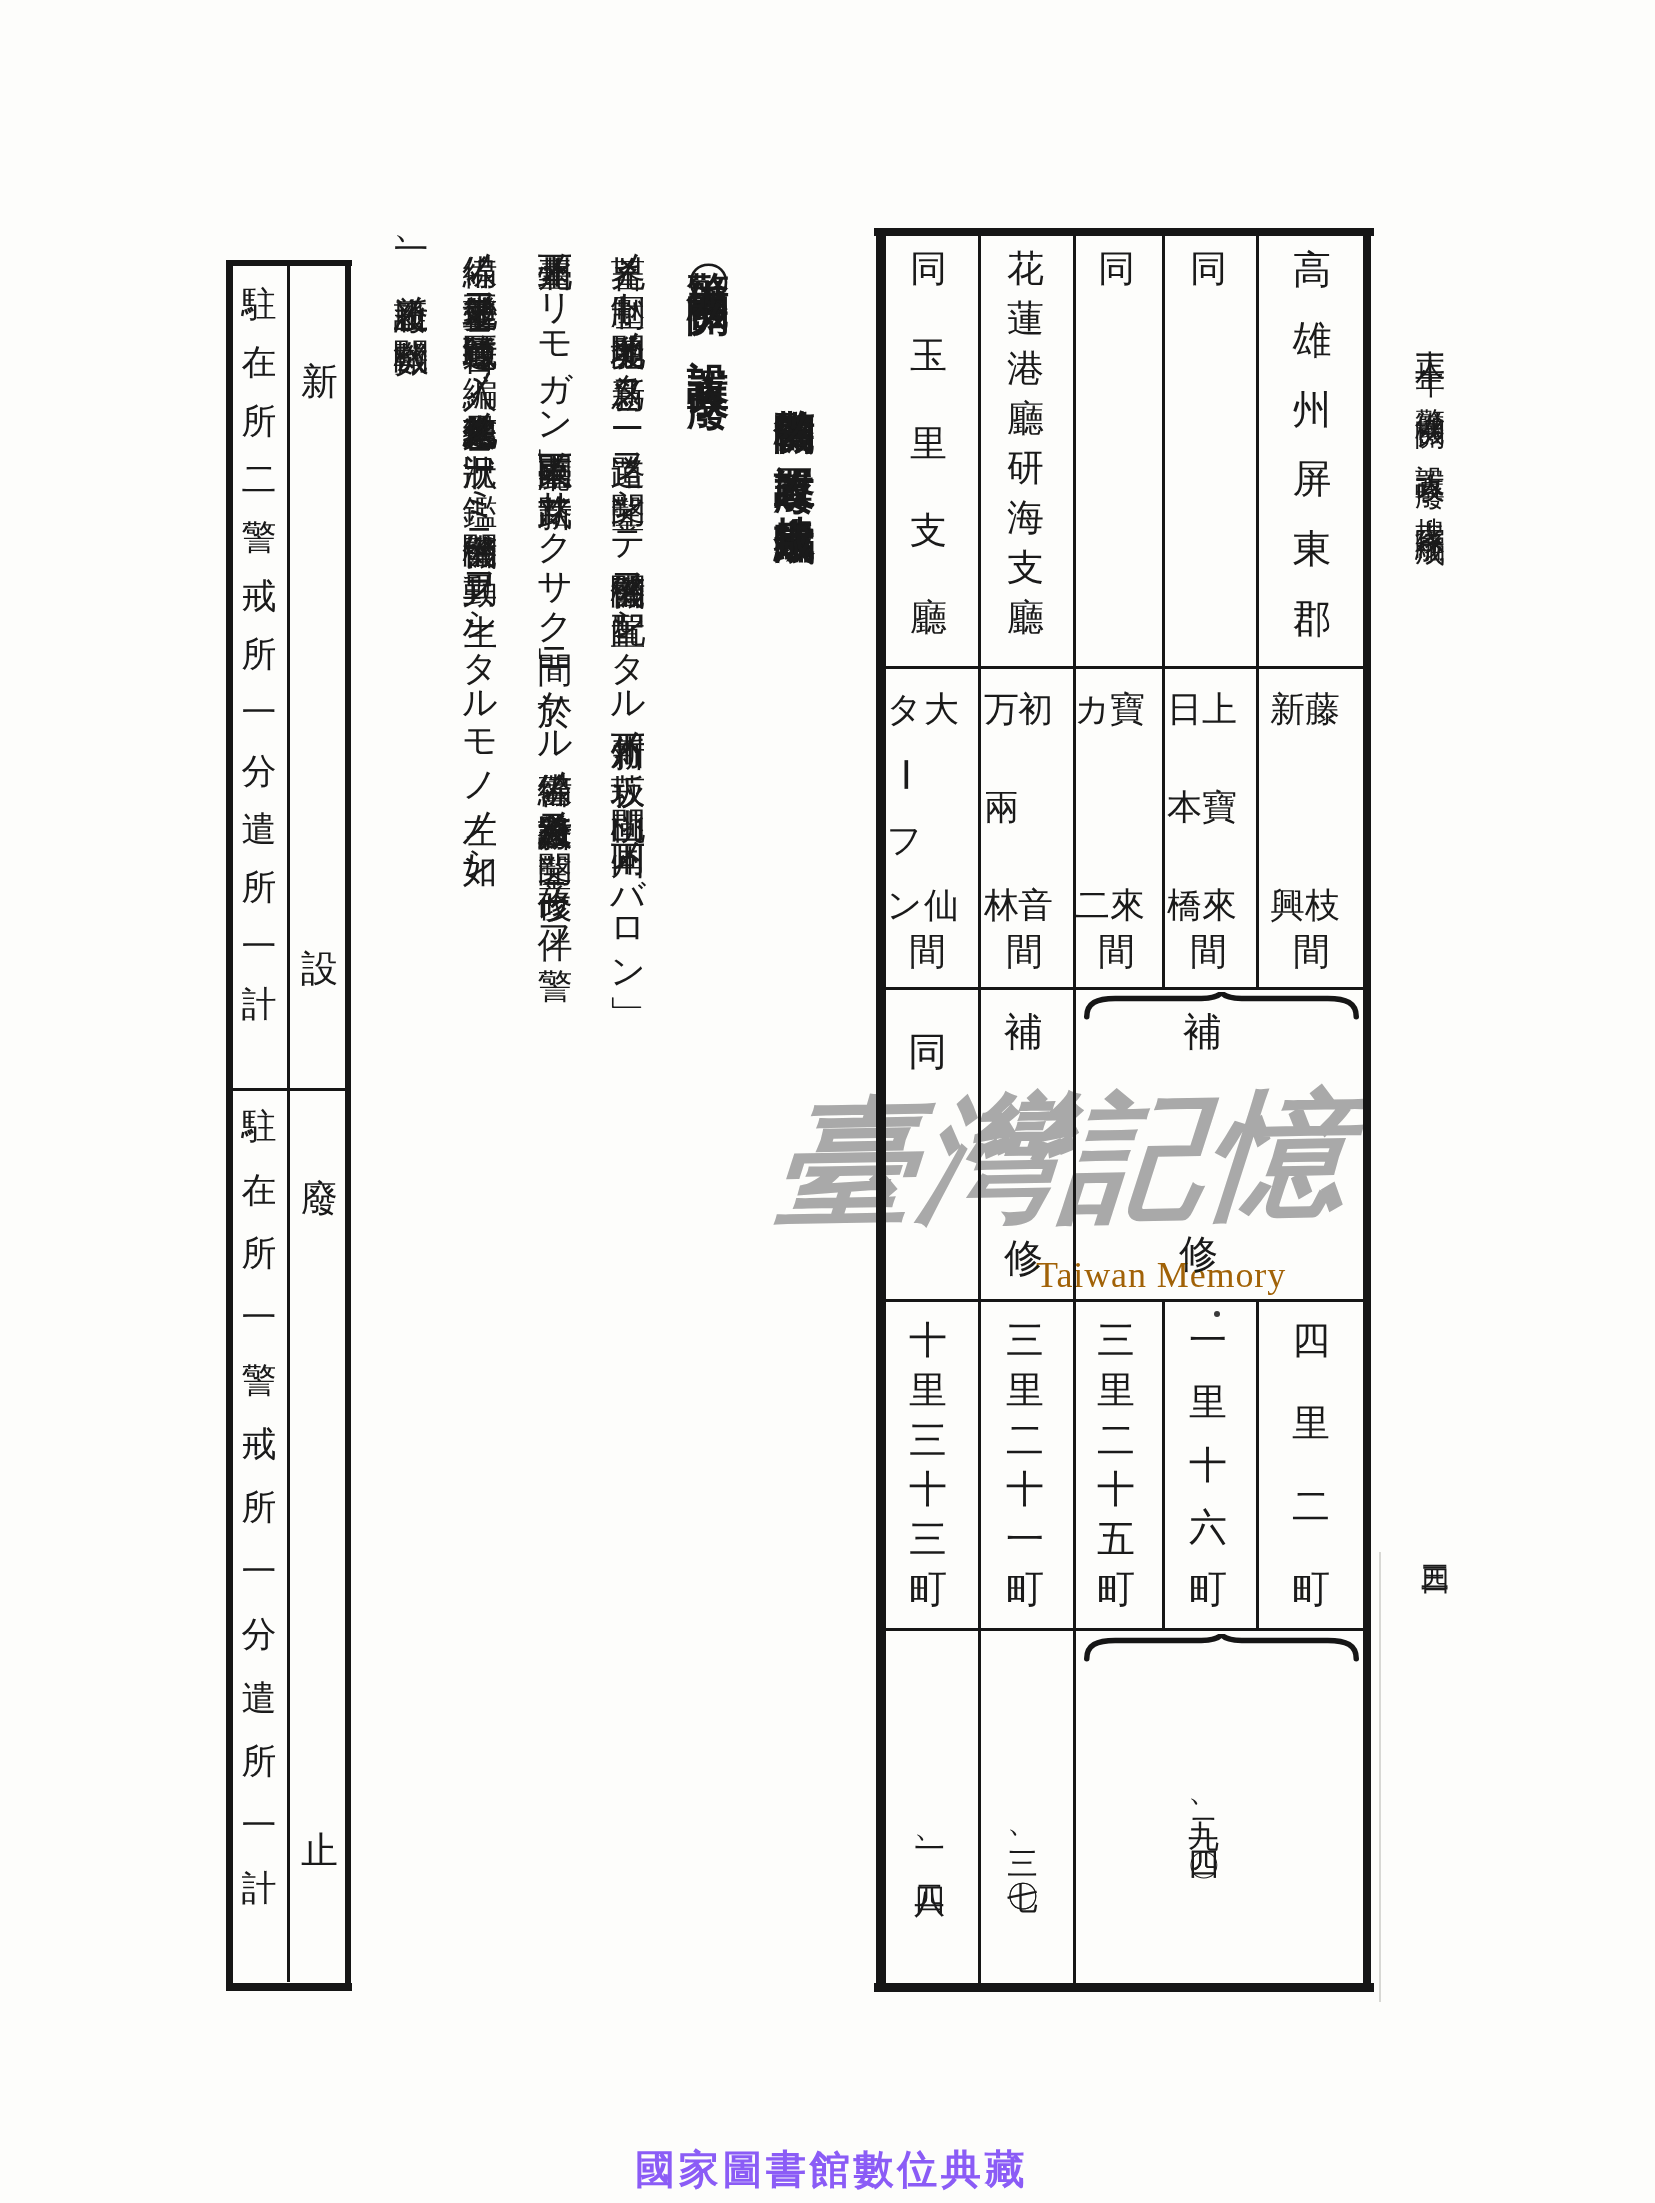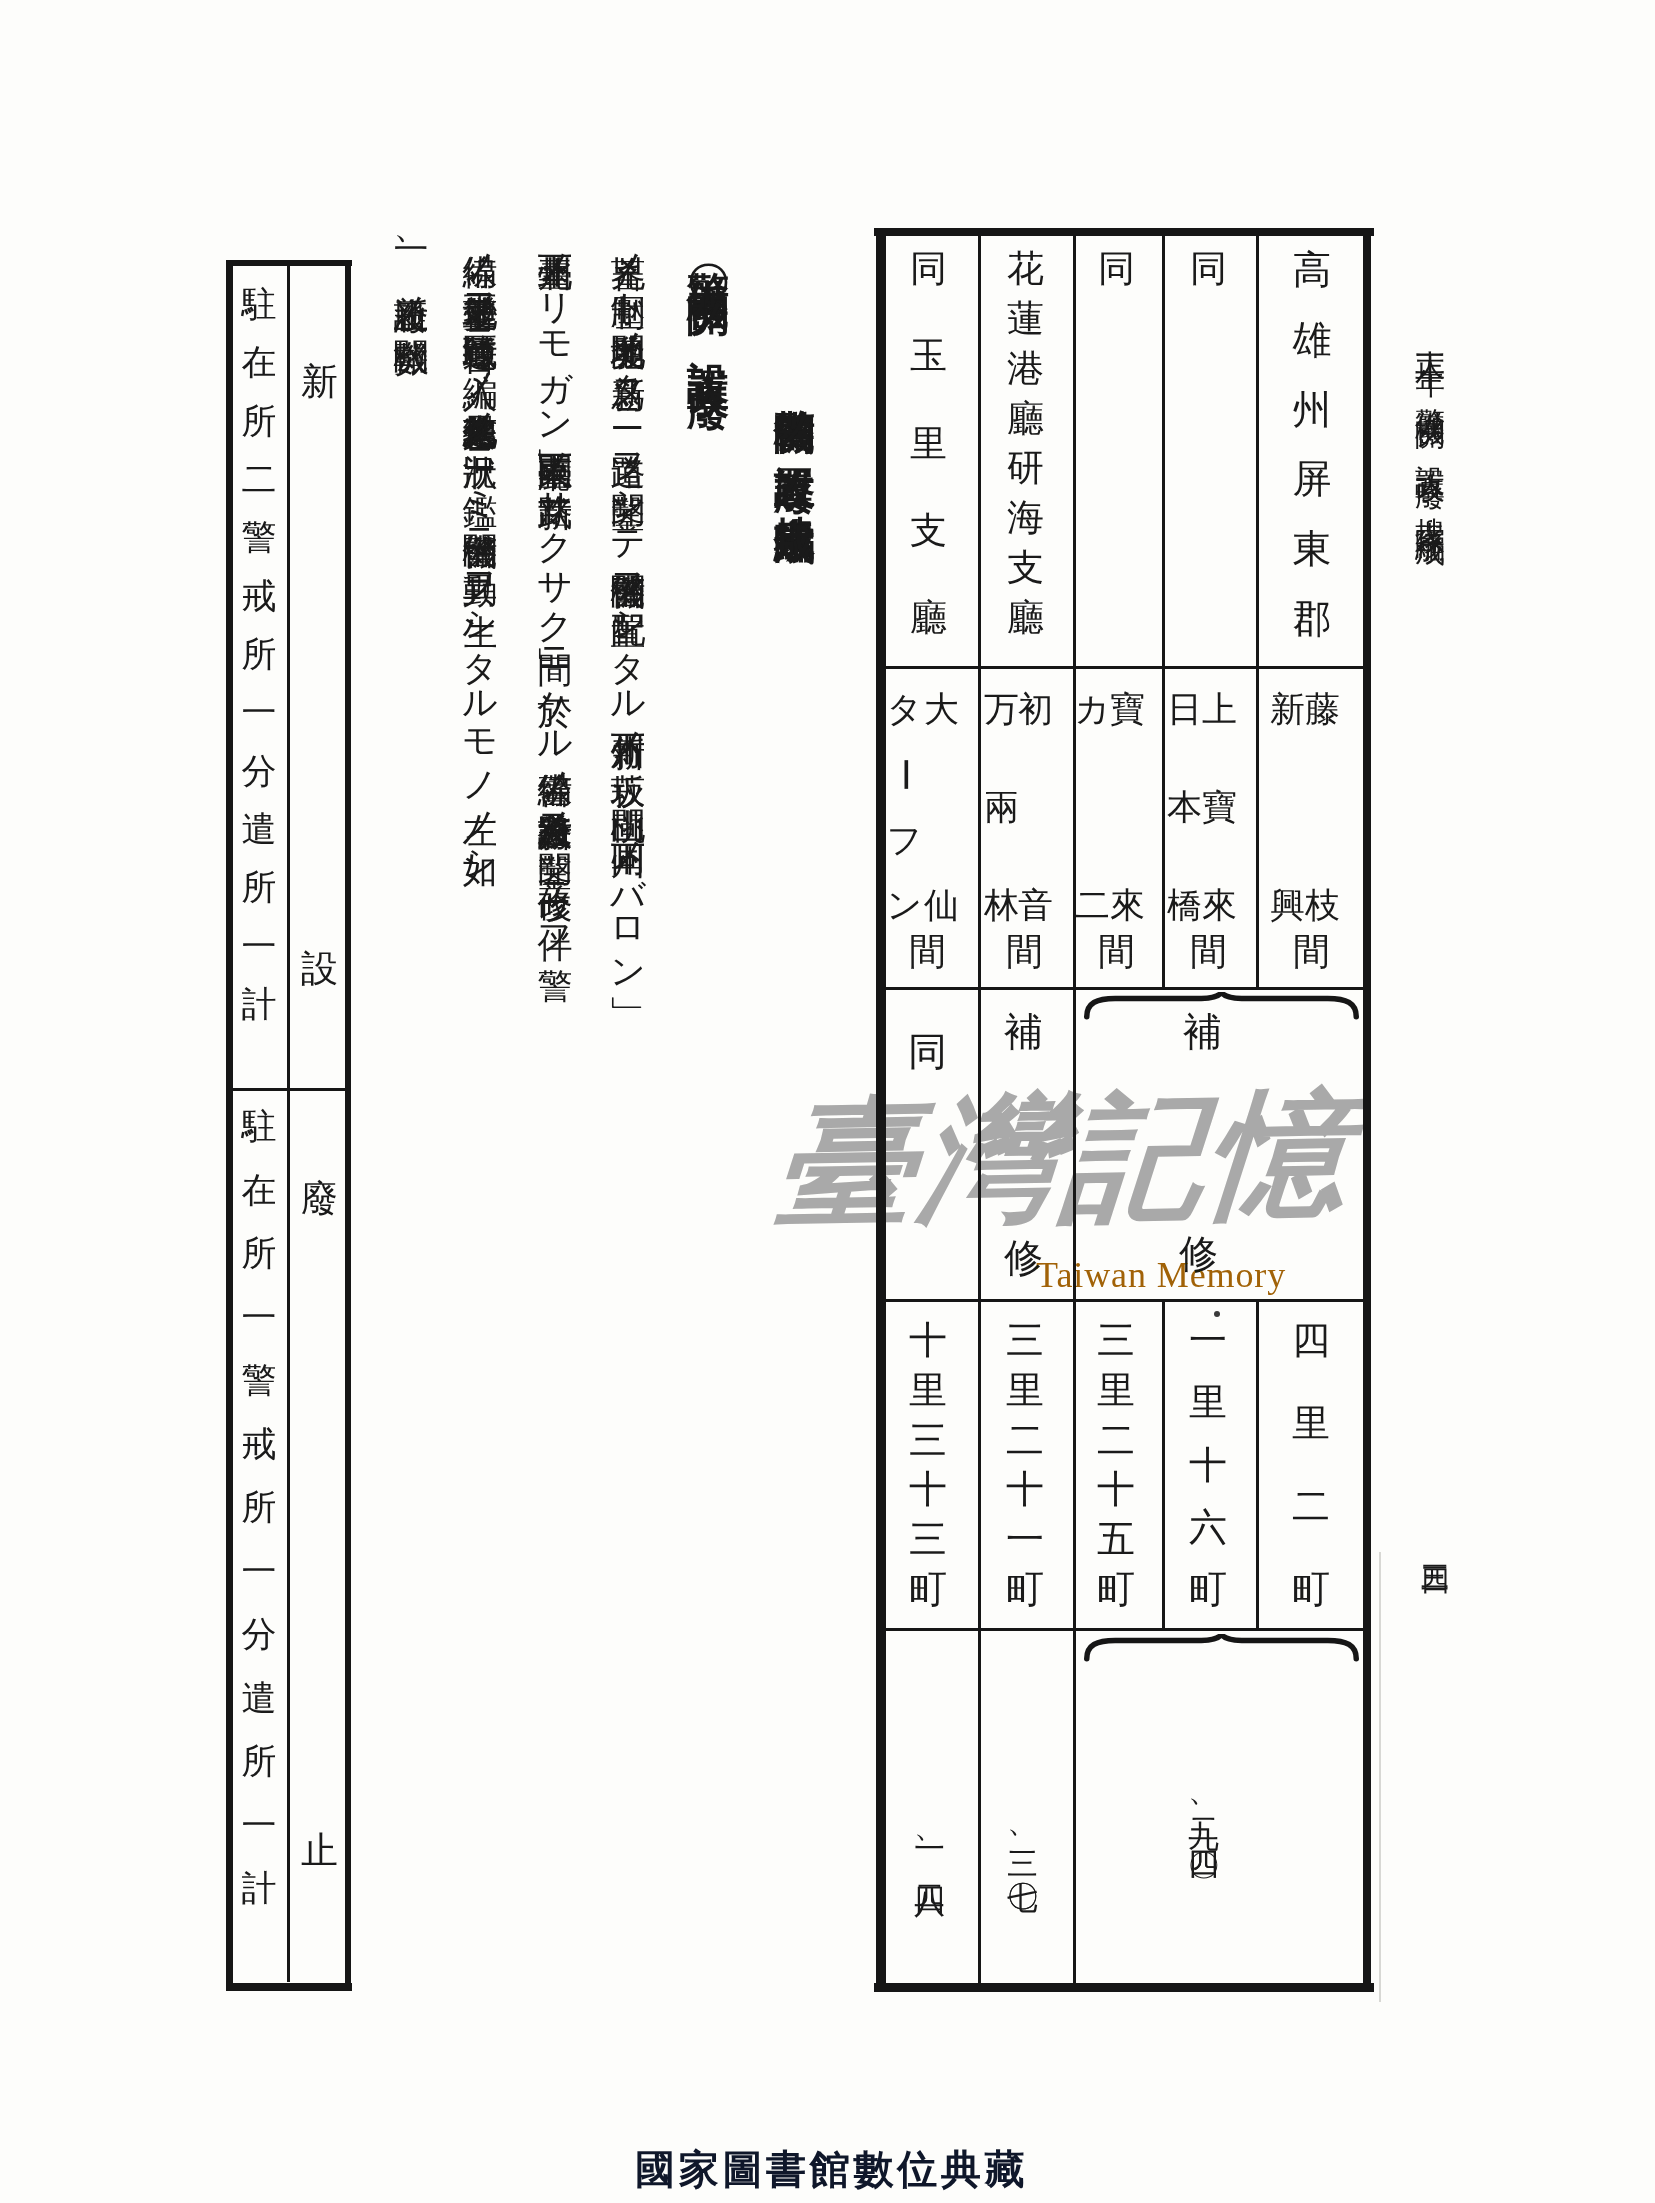--- a/index.html
+++ b/index.html
@@ -7,21 +7,21 @@
         font-family:"Liberation Serif","DejaVu Serif",serif;color:#1a1a1a;}
   .vtext{position:absolute;writing-mode:vertical-rl;text-orientation:mixed;line-height:1;white-space:pre;}
   .vcol{position:absolute;display:flex;flex-direction:column;justify-content:space-between;align-items:center;}
   .vcol .ch{display:block;line-height:1;width:100%;text-align:center;}
   .vcol .rot{transform:rotate(90deg);}
   .hl,.vl{position:absolute;background:#161616;}
   .single{position:absolute;line-height:1;}
   .wm-script{position:absolute;color:#9a9a9a;mix-blend-mode:darken;font-weight:700;font-style:italic;
              letter-spacing:5.5px;transform:skewX(-5deg) rotate(-1deg);opacity:.85;}
   .wm-latin{position:absolute;color:#a16207;mix-blend-mode:darken;margin-top:45px;}
-  .footer{position:absolute;color:#0f172a;letter-spacing:3.7px;font-weight:600;}
+  .footer{position:absolute;color:#8b5cf6;letter-spacing:3.7px;font-weight:600;}
   .speck{position:absolute;background:#3a3a3a;border-radius:50%;}
   .gutter{position:absolute;background:#d8d8d4;}
   svg.brace{position:absolute;}
 </style>
 </head>
 <body>
 
 <div class="page">
 
   <div class="vtext" style="left:1415px;top:326px;font-size:30px;letter-spacing:4.6px;">大正十一年　警備機關ノ設置改廢　搜索隊編成</div>

